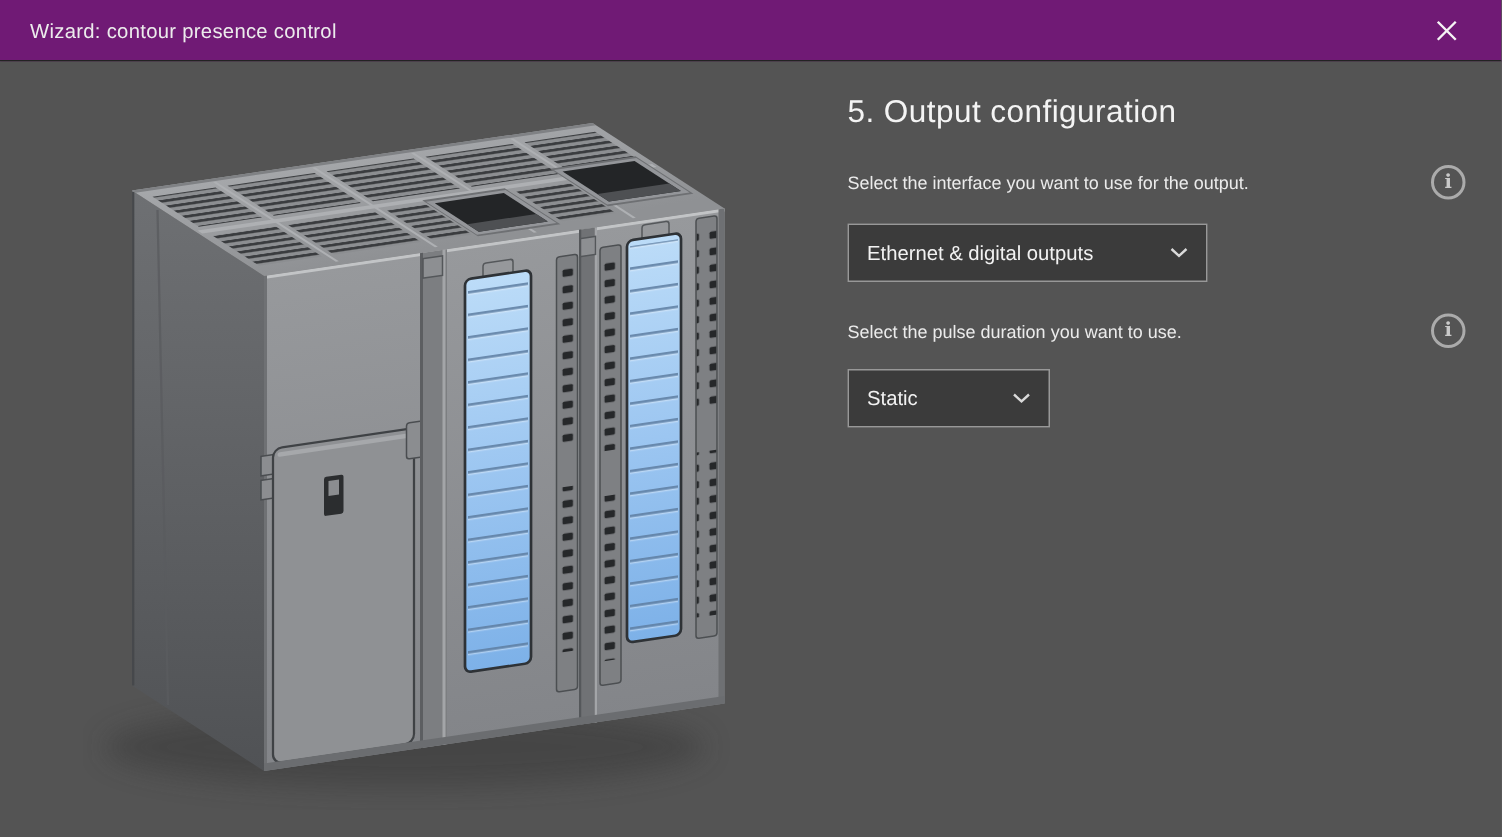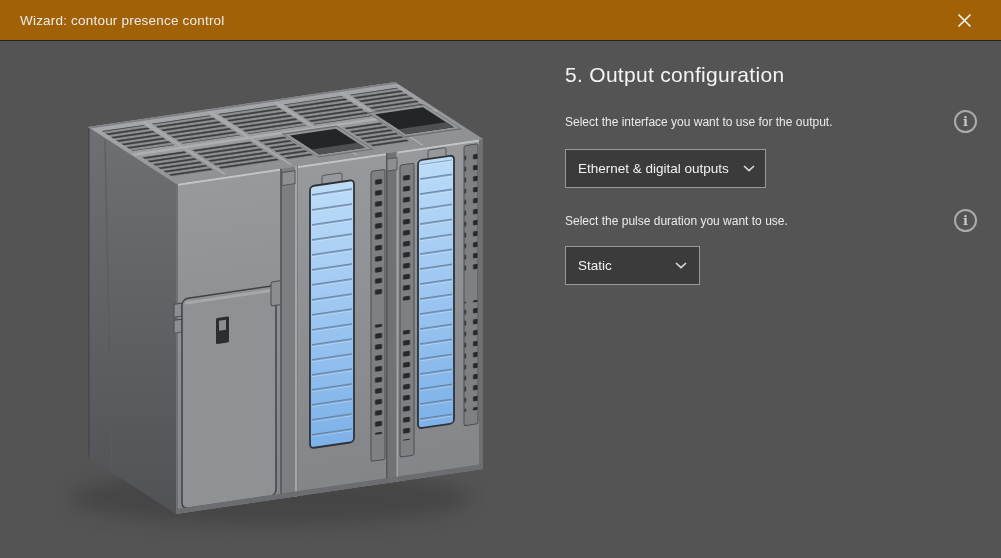--- a/index.html
+++ b/index.html
@@ -4,21 +4,21 @@
 <style>
   html,body{margin:0;padding:0}
   body{
     width:1001px;height:558px;overflow:hidden;position:relative;
     background:#545454;
     font-family:"Liberation Sans","DejaVu Sans",sans-serif;
   }
   .window{position:absolute;inset:0;box-shadow:inset 0 0 0 1px #6b6b6b}
   
   .titlebar{
-    position:absolute;top:0;left:0;right:0;height:41px;background:#a16207;
+    position:absolute;top:0;left:0;right:0;height:41px;background:#701a75;
     display:flex;align-items:center;box-shadow:inset 0 -1px 0 #232323;
   }
   .title{margin-left:20px;font-size:13.5px;color:#ececec;letter-spacing:.2px}
   .close-btn{
     position:absolute;right:16px;top:0;width:42px;height:41px;background:transparent;border:0;
     display:flex;align-items:center;justify-content:center;cursor:pointer;padding:0;
   }
   
   .content{position:absolute;top:41px;left:0;right:0;bottom:0;background:#545454}
   .viewport{position:absolute;left:0;top:0;width:556px;height:517px}
@@ -38,21 +38,21 @@
     color:#c9c9c9;font-family:"DejaVu Serif",serif;font-weight:bold;font-size:13px;
     display:flex;align-items:center;justify-content:center;cursor:pointer;padding:0;line-height:1;
   }
   .info-1{top:69px}
   .info-2{top:168px}
   .dropdown{
     position:absolute;left:0;height:39px;background:#3b3b3b;border:1px solid #989898;
     box-sizing:border-box;display:flex;align-items:center;justify-content:space-between;
     padding:0 12px;color:#f2f2f2;font-size:13.5px;cursor:pointer;white-space:nowrap;
   }
-  .dd-1{top:108px;width:201px}
+  .dd-1{top:108px;width:240px}
   .dd-2{top:205px;width:135px}
   .dd-value{margin-right:14px}
   .chevron{flex:0 0 auto;display:block}
 </style>
 </head>
 <body>
 
 <div class="window">
 
   <div class="titlebar">

